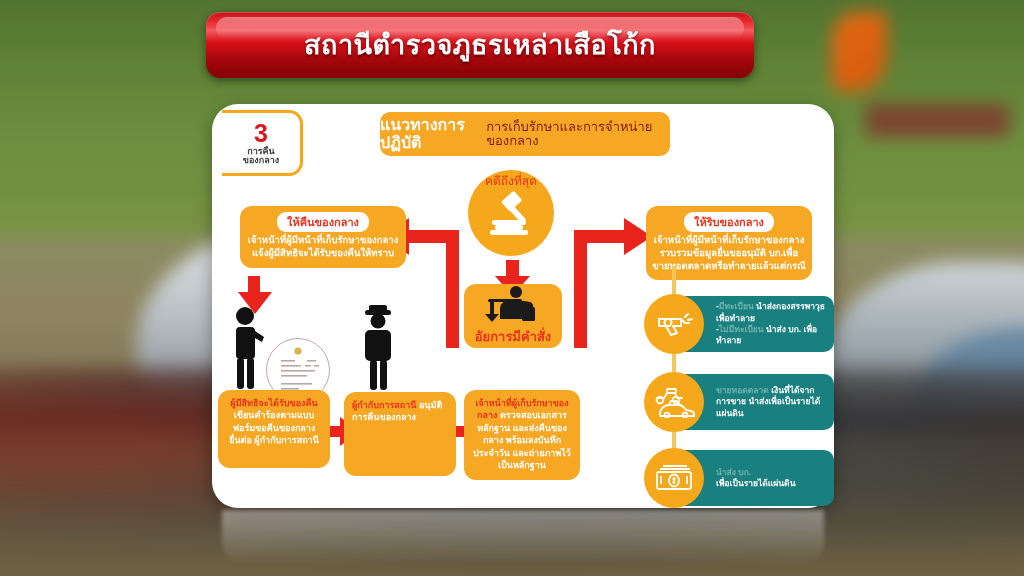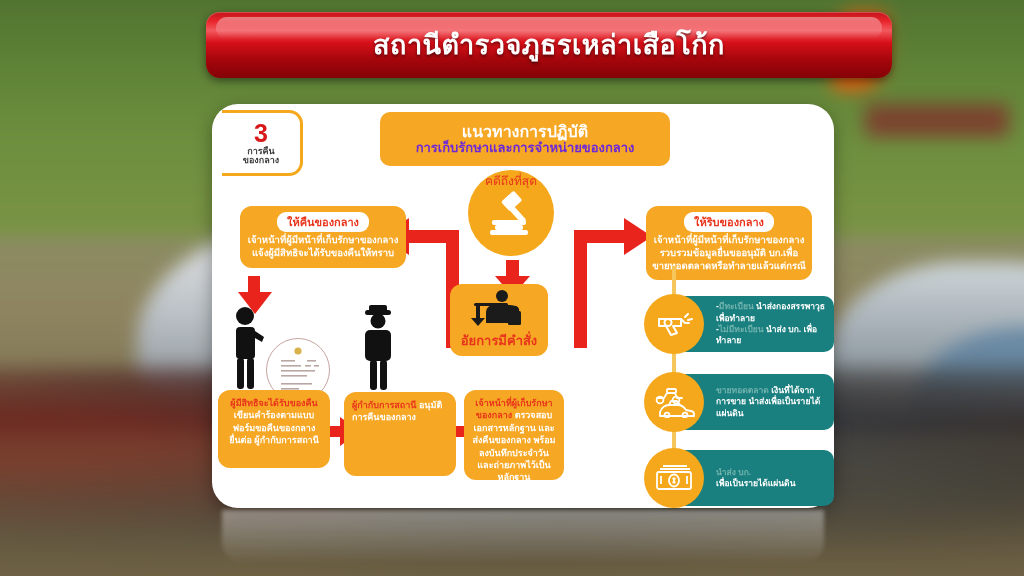--- a/index.html
+++ b/index.html
@@ -44,21 +44,21 @@
       linear-gradient(180deg,rgba(60,55,45,.25),rgba(40,36,30,.75));}
   .bg-dry{position:absolute;left:0;top:72%;right:0;bottom:0;
     background:linear-gradient(180deg,rgba(150,130,86,.15),rgba(168,146,96,.55));}
   .bg-flag{position:absolute;left:79%;top:8%;width:5%;height:12%;
     background:linear-gradient(135deg,#f06a12,#d8550a);border-radius:40% 10% 50% 10%;opacity:.95;}
   .bg-roof{position:absolute;left:82%;top:22%;width:13%;height:5%;
     background:#7d3b2e;border-radius:4px;opacity:.9;}
 
   
   #title-banner{
-    position:absolute;left:206px;top:12px;width:686px;height:66px;
+    position:absolute;left:206px;top:12px;width:548px;height:66px;
     border-radius:14px;
     background:linear-gradient(180deg,#c3141a 0%,#e8262c 14%,#f2595e 28%,#d81019 46%,#a5060c 72%,#840206 100%);
     box-shadow:0 3px 8px rgba(0,0,0,.45), inset 0 1px 0 rgba(255,255,255,.25);
     display:flex;align-items:center;justify-content:center;
   }
   #title-banner::before{
     content:"";position:absolute;left:10px;right:10px;top:5px;height:22px;border-radius:12px;
     background:linear-gradient(180deg,rgba(255,255,255,.42),rgba(255,255,255,0));
     pointer-events:none;
   }
@@ -86,40 +86,40 @@
     background:#ffffff;border:3px solid #f5a81c;border-radius:0 14px 14px 0;
     border-left:none;
     display:flex;flex-direction:column;align-items:center;justify-content:center;
     line-height:1.05;
   }
   #step-badge .num{color:#d7191c;font-size:25px;font-weight:bold;}
   #step-badge .l1,#step-badge .l2{color:#3b3b3b;font-size:9px;font-weight:bold;}
 
   
   #heading-pill{
-    position:absolute;left:380px;top:112px;width:290px;height:54px;
+    position:absolute;left:380px;top:112px;width:290px;height:44px;
     background:#f6a723;border-radius:10px;
-    display:flex;flex-direction:column;align-items:center;justify-content:center;
+    display:flex;align-items:center;justify-content:center;
     line-height:1.1;
   }
   #heading-line1{color:#ffffff;font-size:16px;font-weight:bold;}
-  #heading-line2{color:#6d28d9;font-size:13px;font-weight:bold;}
+  #heading-line2{color:#7f1d1d;font-size:13px;font-weight:normal;}
 
   
   #gavel-node{
     position:absolute;left:468px;top:170px;width:86px;height:86px;border-radius:50%;
     background:#f5a81c;display:flex;flex-direction:column;align-items:center;justify-content:flex-start;
     padding-top:5px;box-sizing:border-box;
   }
   #gavel-label{color:#e8341c;font-size:12px;font-weight:normal;line-height:1;}
   #gavel-icon{margin-top:2px;}
 
   
   #prosecutor-box{
-    position:absolute;left:450px;top:284px;width:98px;height:72px;
+    position:absolute;left:464px;top:284px;width:98px;height:64px;
     background:#f6a723;border-radius:12px;
     display:flex;flex-direction:column;align-items:center;justify-content:center;
   }
   #prosecutor-label{color:#e8341c;font-size:13px;font-weight:bold;margin-top:1px;}
 
   
   .outcome{
     position:absolute;width:166px;background:#f6a723;border-radius:12px;
     padding:6px 6px 8px;box-sizing:border-box;text-align:center;
   }
@@ -133,21 +133,21 @@
 
   
   .process{
     position:absolute;background:#f6a723;border-radius:12px;
     padding:7px 8px;box-sizing:border-box;
   }
   .process .body{font-size:9px;line-height:1.38;color:#ffffff;font-weight:bold;}
   .process .em{color:#e8341c;}
   #process-request{left:218px;top:390px;width:112px;height:78px;text-align:center;}
   #process-approve{left:344px;top:392px;width:112px;height:84px;text-align:left;}
-  #process-release{left:464px;top:390px;width:100px;height:90px;text-align:center;}
+  #process-release{left:464px;top:390px;width:116px;height:90px;text-align:center;}
 
   
   #person-citizen{position:absolute;left:228px;top:305px;width:42px;height:86px;}
   #person-officer{position:absolute;left:358px;top:305px;width:42px;height:86px;}
   #doc-circle{
     position:absolute;left:266px;top:338px;width:62px;height:62px;border-radius:50%;
     background:#ffffff;border:1.5px solid #c8a5a2;overflow:hidden;
   }
 
   

